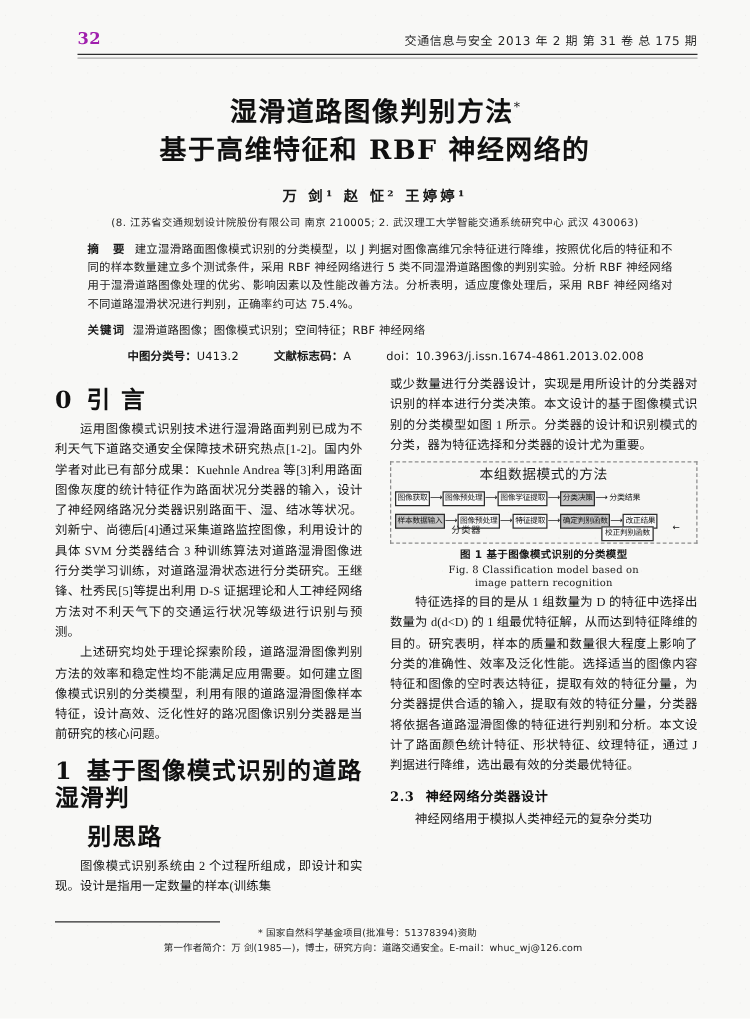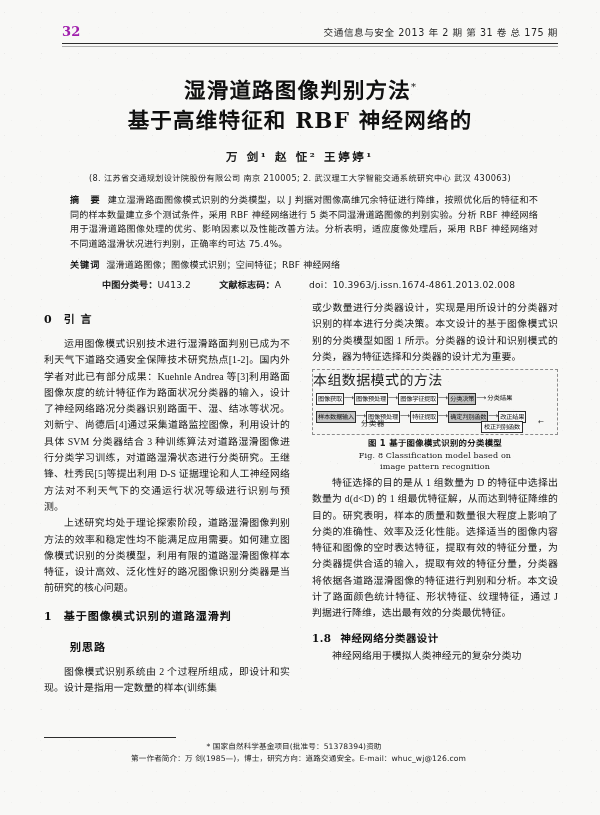--- a/index.html
+++ b/index.html
@@ -161,21 +161,21 @@
     color: #131313;
     text-align: justify;
     letter-spacing: .1px;
   }
   .col-left  { left: 44px; }
   .col-right { left: 312px; }
 
   .h1 {
     font-family: "DejaVu Serif", "Liberation Serif", serif;
     font-weight: 700;
-    font-size: 11px;
+    font-size: 19px;
     line-height: 22px;
     letter-spacing: 1px;
     margin: 9px 0 5px 0;
     color: #0d0d0d;
   }
   .h1 .num { margin-right: 11px; }
   .h1-indent { padding-left: 26px; }
   .h2 {
     font-family: "DejaVu Serif", "Liberation Serif", serif;
     font-weight: 700;
@@ -199,21 +199,22 @@
     position: relative;
   }
   .fig-frame {
     position: relative;
     height: 62px;
     border: 1px dashed #8d8d8d;
     padding: 2px 0 0 0;
     background: #fbfbf9;
   }
   .fig-title {
-    font-size: 14px;
+    text-align: center;
+    font-size: 11px;
     letter-spacing: .4px;
     color: #1b1b1b;
     margin-bottom: 2px;
   }
   .flowrow {
     display: flex;
     align-items: center;
     justify-content: flex-start;
     padding: 0 3px;
     margin-bottom: 4px;
@@ -407,21 +408,21 @@
       <div class="fig-caption">
         <div class="cn">图 1   基于图像模式识别的分类模型</div>
         <div class="en">Fig. 8   Classification model based on</div>
         <div class="en">image pattern recognition</div>
       </div>
     </div>
 
     <p class="body">特征选择的目的是从 1 组数量为 D 的特征中选择出数量为 d(d&lt;D) 的 1 组最优特征解，从而达到特征降维的目的。研究表明，样本的质量和数量很大程度上影响了分类的准确性、效率及泛化性能。选择适当的图像内容特征和图像的空时表达特征，提取有效的特征分量，为分类器提供合适的输入，提取有效的特征分量，分类器将依据各道路湿滑图像的特征进行判别和分析。本文设计了路面颜色统计特征、形状特征、纹理特征，通过 J 判据进行降维，选出最有效的分类最优特征。</p>
 
     <div class="h2">
-      <span class="num">1.8</span><span>神经网络分类器设计</span>
+      <span class="num">2.3</span><span>神经网络分类器设计</span>
     </div>
     <p class="body">神经网络用于模拟人类神经元的复杂分类功</p>
   </div>
 
   <div class="footsep"></div>
   <div class="footnotes">
     <div>* 国家自然科学基金项目(批准号：51378394)资助</div>
     <div class="fn-ind">第一作者简介：万  剑(1985—)，博士，研究方向：道路交通安全。E-mail：whuc_wj@126.com</div>
   </div>
 

